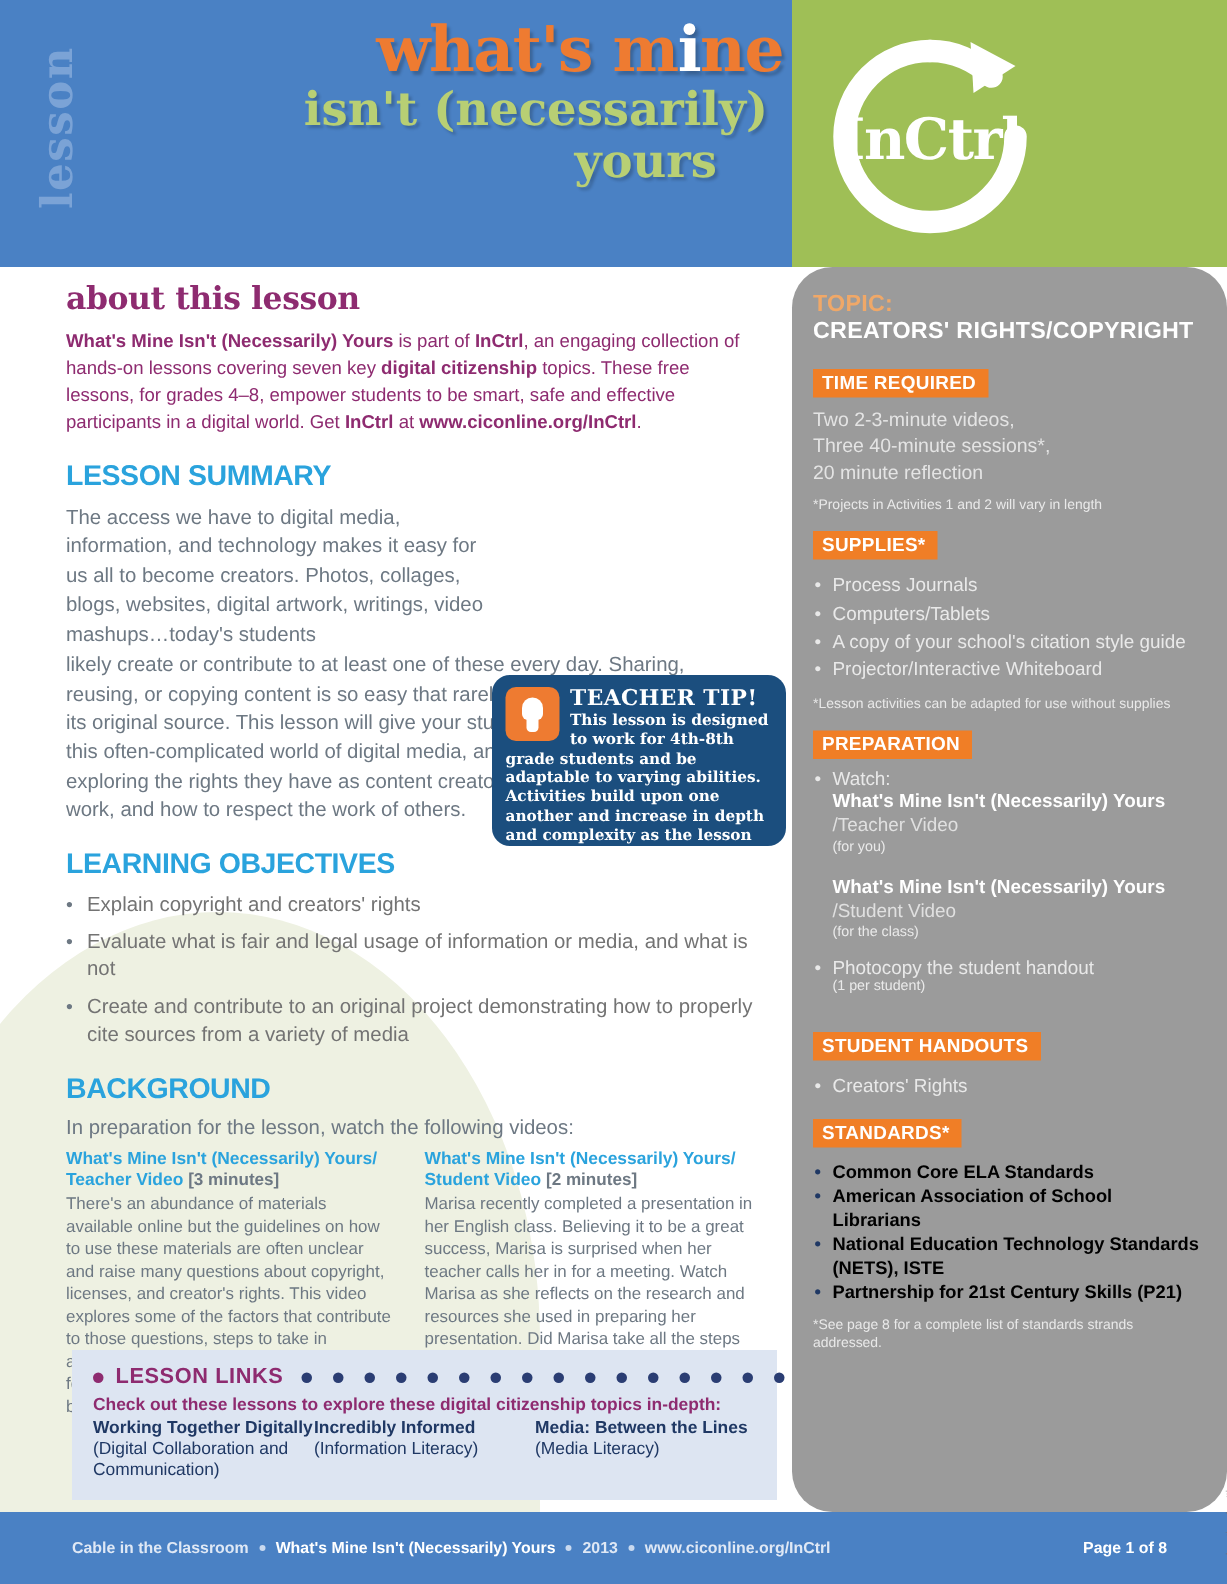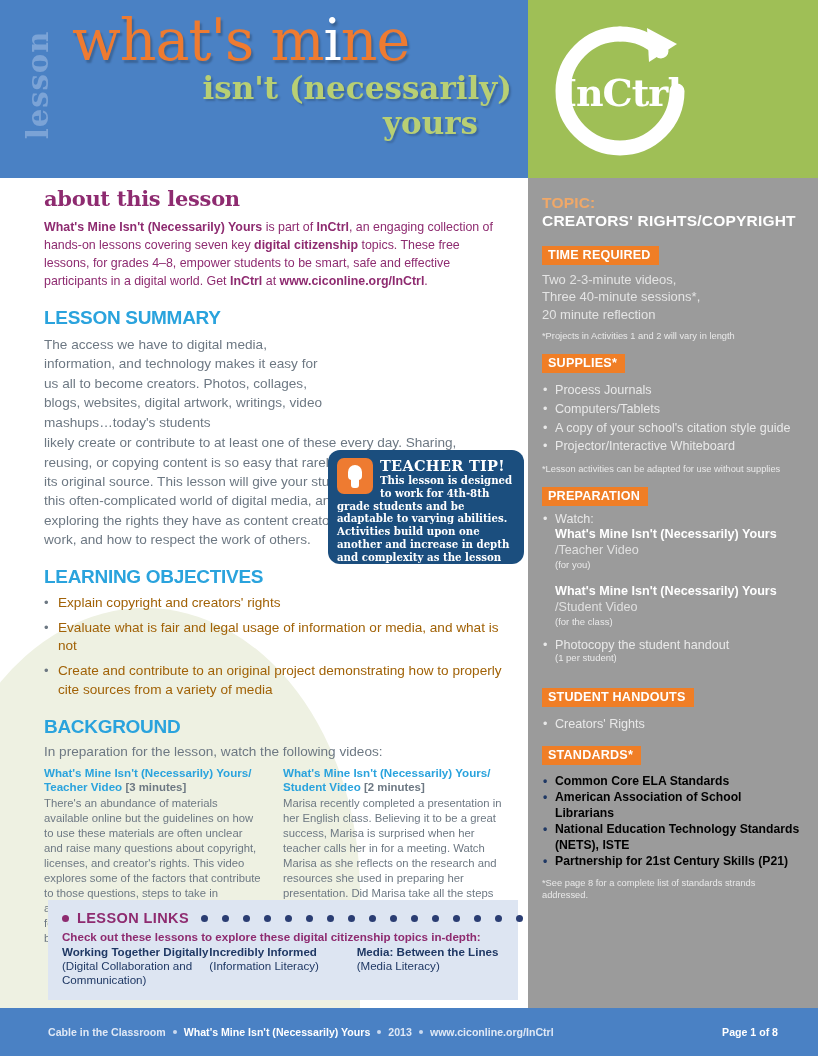--- a/index.html
+++ b/index.html
@@ -20,24 +20,25 @@
   .lesson-vert {
     position: absolute; left: -42px; top: 68px; width: 160px;
     transform: rotate(-90deg);
     font-family: "DejaVu Serif", serif;
     font-weight: bold; font-size: 29px; letter-spacing: 1px;
     color: #7ba3d6; text-align: center;
   }
 
   .wordmark { position: absolute; left: 72px; top: 12px; width: 450px; }
   .wm-line1 {
-    font-family: "DejaVu Serif", serif; font-weight: normal;
-    font-size: 57px; color: #ee7b31; line-height: 1.0;
+    font-family: "DejaVu Serif", serif; font-weight: bold;
+    font-size: 42px; color: #ee7b31; line-height: 1.0;
     letter-spacing: -1px; white-space: nowrap;
     text-shadow: 2px 3px 2px rgba(0,0,0,0.22);
+    text-align: right;
   }
   .wm-line1 .white-i {
     color: #ffffff; text-shadow: 2px 3px 3px rgba(0,0,0,0.28);
   }
   .wm-line2 {
     font-family: "DejaVu Serif", serif; font-weight: bold;
     font-size: 31px; color: #b8cf74; line-height: 1.12;
     text-align: right; margin-top: 2px; padding-right: 10px;
     text-shadow: 2px 2px 2px rgba(0,0,0,0.20);
   }
@@ -88,21 +89,21 @@
   }
   .summary-text { font-size: 13.6px; line-height: 1.43; color: #6d7883; }
 
   .students-will {
     font-size: 13.2px; font-style: italic; font-weight: bold;
     color: #6d7883; margin-bottom: 5px;
   }
   ul.objectives { list-style: none; margin-top: 2px; }
   ul.objectives li {
     position: relative; padding-left: 14px; margin-bottom: 6px;
-    font-size: 13.6px; line-height: 1.38; color: #a16207;
+    font-size: 13.6px; line-height: 1.38; color: #737373;
   }
   ul.objectives li:before {
     content: "\2022"; position: absolute; left: 0; top: 0;
     color: #6d7883; font-size: 13px;
   }
 
   .bg-intro { font-size: 13.6px; color: #6d7883; margin-bottom: 7px; }
 
   .video-cols { display: flex; gap: 20px; margin-top: 2px; }
   .video-col { width: 232px; }
@@ -132,21 +133,21 @@
   .ll-dots span { width: 7px; height: 7px; border-radius: 50%; background: #2a3d73; }
   .ll-sub { font-size: 11.6px; font-weight: bold; color: #8e2b70; margin-bottom: 2px; }
   .ll-cols { display: flex; }
   .ll-col { width: 158px; }
   .ll-name { font-size: 11.6px; font-weight: bold; color: #1f3864; line-height: 1.22; }
   .ll-paren { font-size: 11.6px; color: #1f3864; line-height: 1.22; }
 
   
   .right-col {
     position: absolute; left: 528px; top: 178px; width: 290px; height: 830px;
-    background: #9b9b9b; padding: 16px 18px 0 14px; z-index: 2;
+    background: #9b9b9b; padding: 16px 18px 0 14px; z-index: 2; border-radius: 27px;
   }
   .topic-label {
     font-size: 15.5px; font-weight: bold; color: #f0a868; letter-spacing: 0.2px;
   }
   .topic-value {
     font-size: 15.5px; font-weight: bold; color: #ffffff; letter-spacing: 0.2px;
     margin-bottom: 10px;
   }
   .orange-bar {
     display: inline-block; background: #f07e26; color: #ffffff;

